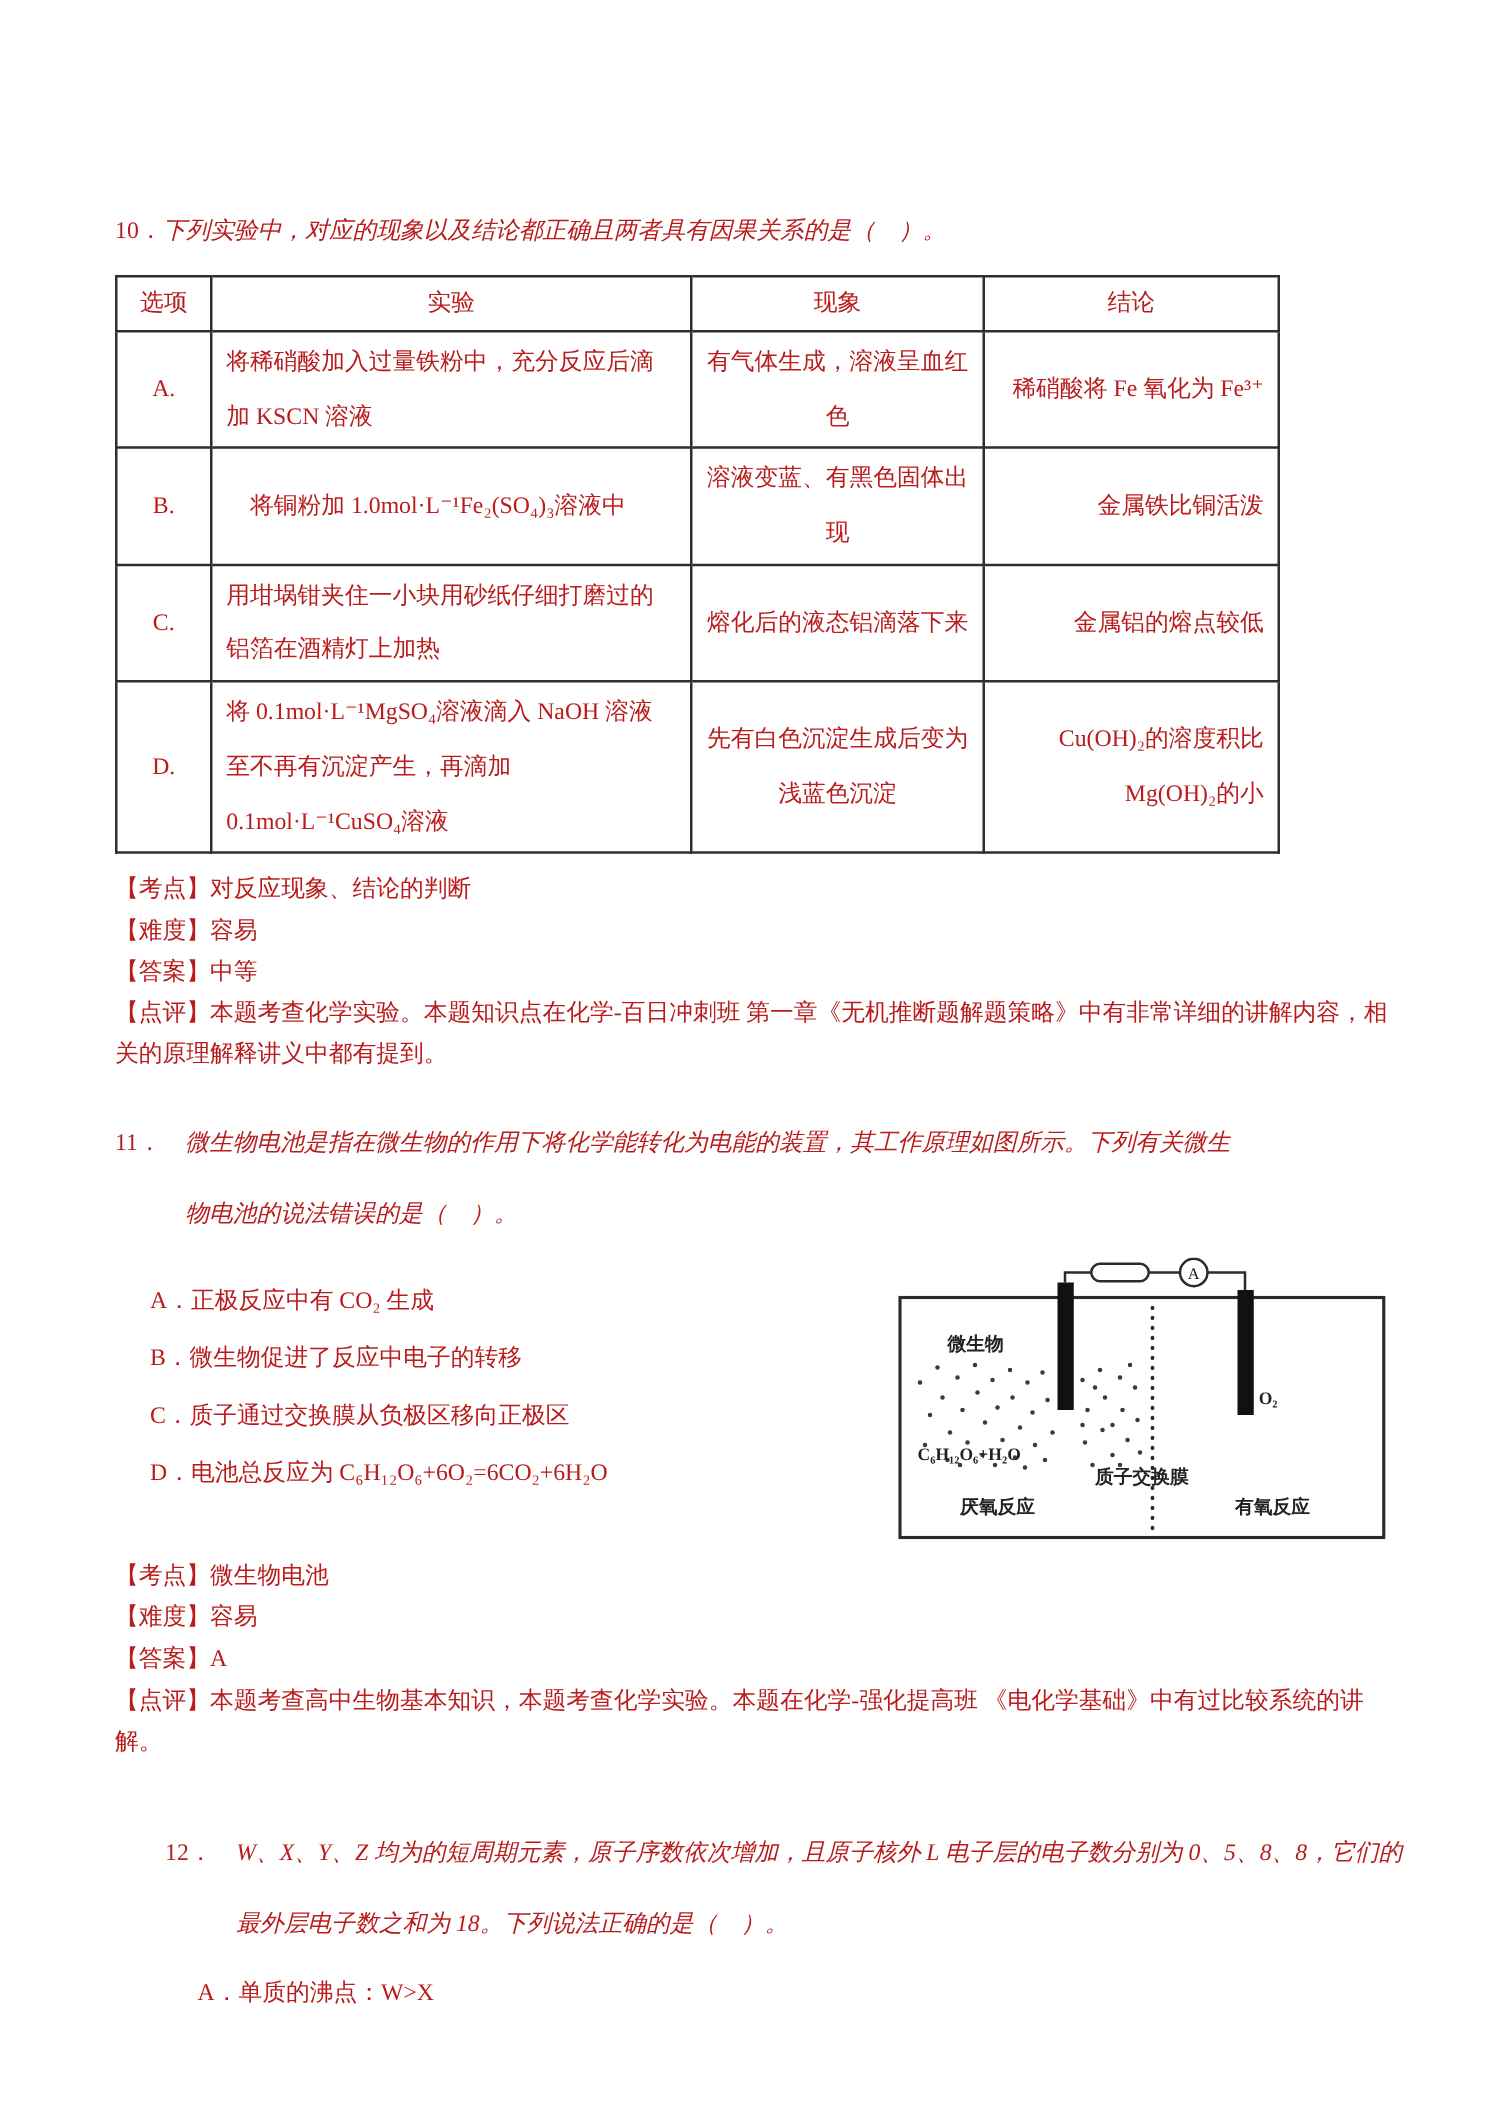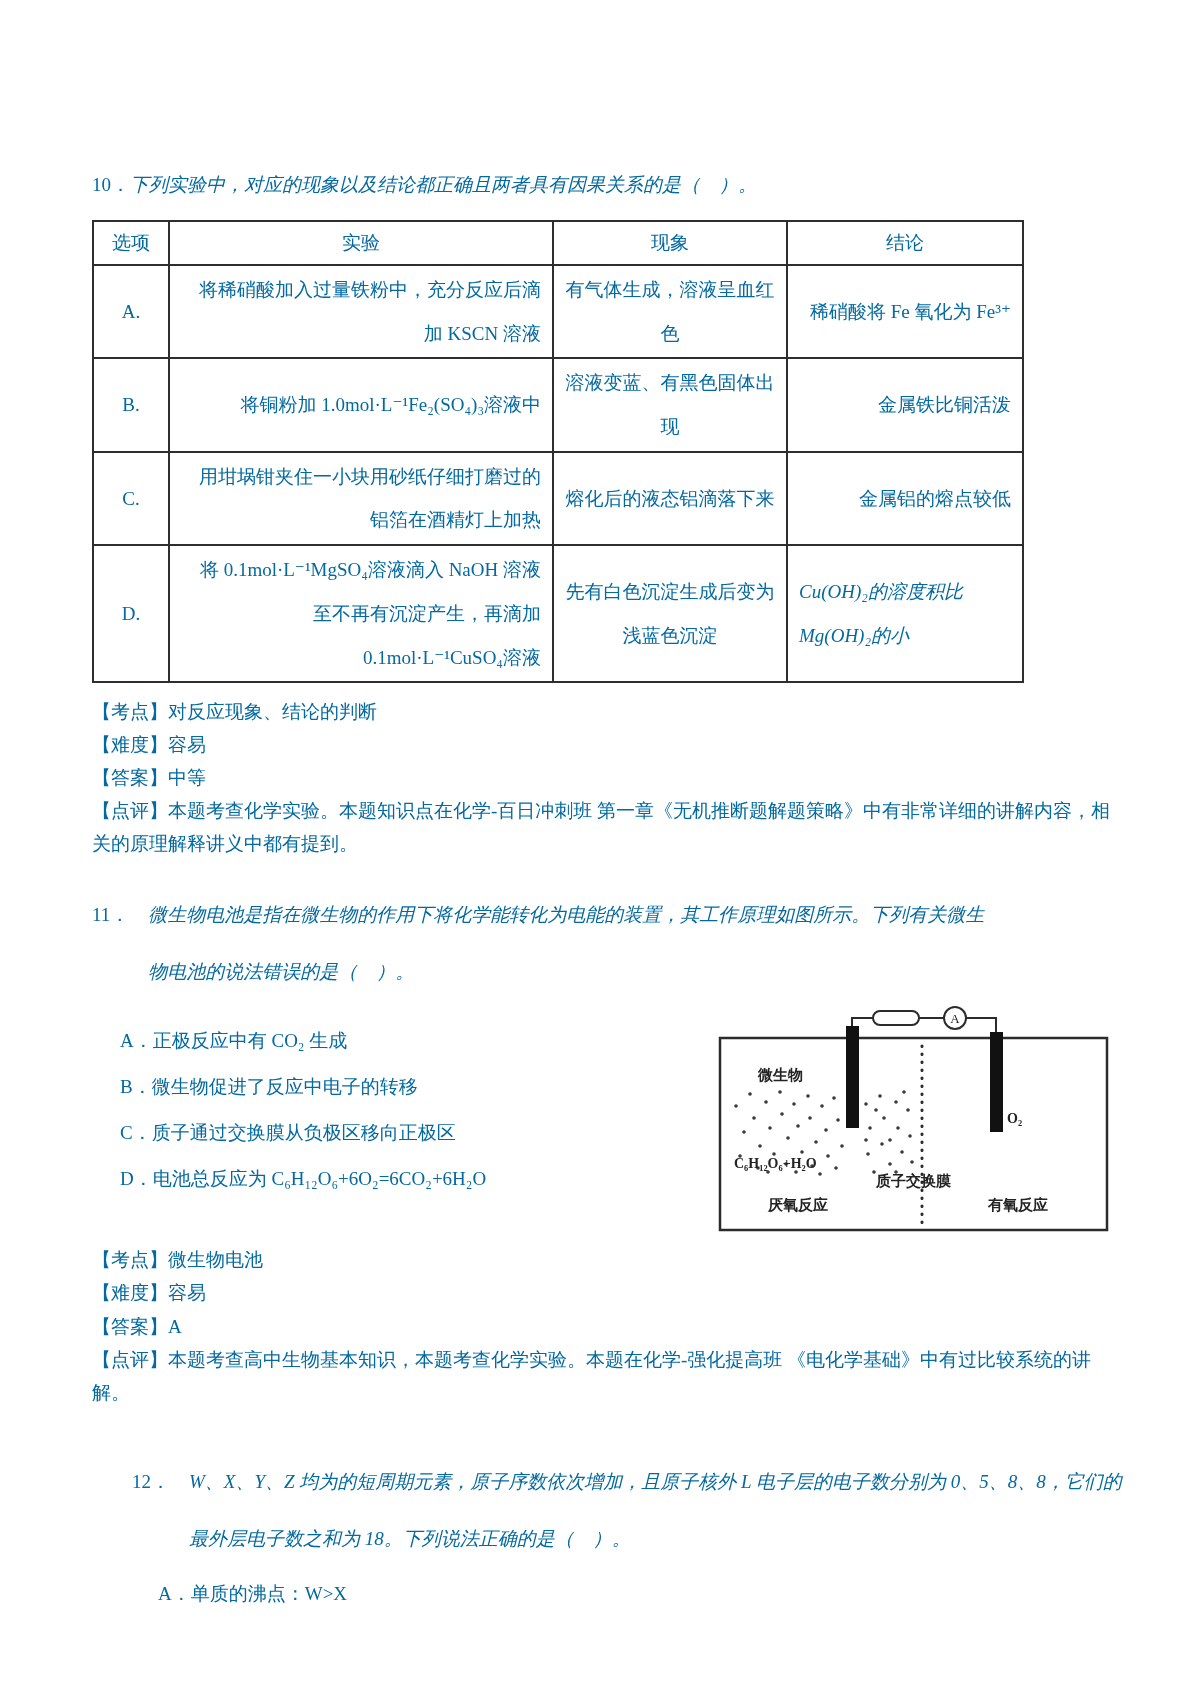--- a/index.html
+++ b/index.html
@@ -1,18 +1,18 @@
 <!DOCTYPE html>
 <html><head>
 <meta charset="utf-8">
 <style>
   html,body{margin:0;padding:0;background:#ffffff;}
   .page{
     width:1200px;height:1698px;box-sizing:border-box;
-    background:#fff;color:#0369a1;
+    background:#fff;color:#b91c1c;
     font-family:"Liberation Serif","DejaVu Serif",serif;
     font-size:19px;
     padding:166px 78px 0 92px;
     overflow:hidden;position:relative;
   }
   
   .stem{display:flex;align-items:flex-start;}
   .stem .qnum{flex:0 0 auto;white-space:nowrap;}
   .stem .qtext{flex:1 1 auto;font-style:italic;}
   .lh-single{line-height:2.0;}
@@ -22,24 +22,24 @@
   table.exp col.c-opt{width:76px;}
   table.exp col.c-exp{width:384px;}
   table.exp col.c-phe{width:234px;}
   table.exp col.c-con{width:236px;}
   table.exp th,table.exp td{
     border:2px solid #2e2e2e;font-weight:normal;
     padding:2px 11px;vertical-align:middle;line-height:2.3;
   }
   table.exp th{height:38px;text-align:center;padding:2px 17px;line-height:1.4;}
   td.cell-opt{text-align:center;padding:2px 4px;}
-  td.cell-exp{text-align:right;margin-top:24px;}
+  td.cell-exp{text-align:left;margin-top:24px;}
   td.cell-phe{text-align:center;padding:2px 9px;}
   td.cell-con{text-align:right;padding:2px 8px;}
-  td.cell-con.left{text-align:left;font-style:italic;}
+  td.cell-con.left{text-align:right;}
   tr.row-a{height:92px;}
   tr.row-b{height:88px;}
   tr.row-c{height:86px;}
   tr.row-d{height:130px;}
   
   .note{line-height:1.74;}
   
   .q11{margin-top:26px;}
   .q11 .qtext{max-width:852px;}
   .q11-row{display:flex;align-items:flex-start;margin-top:6px;}

